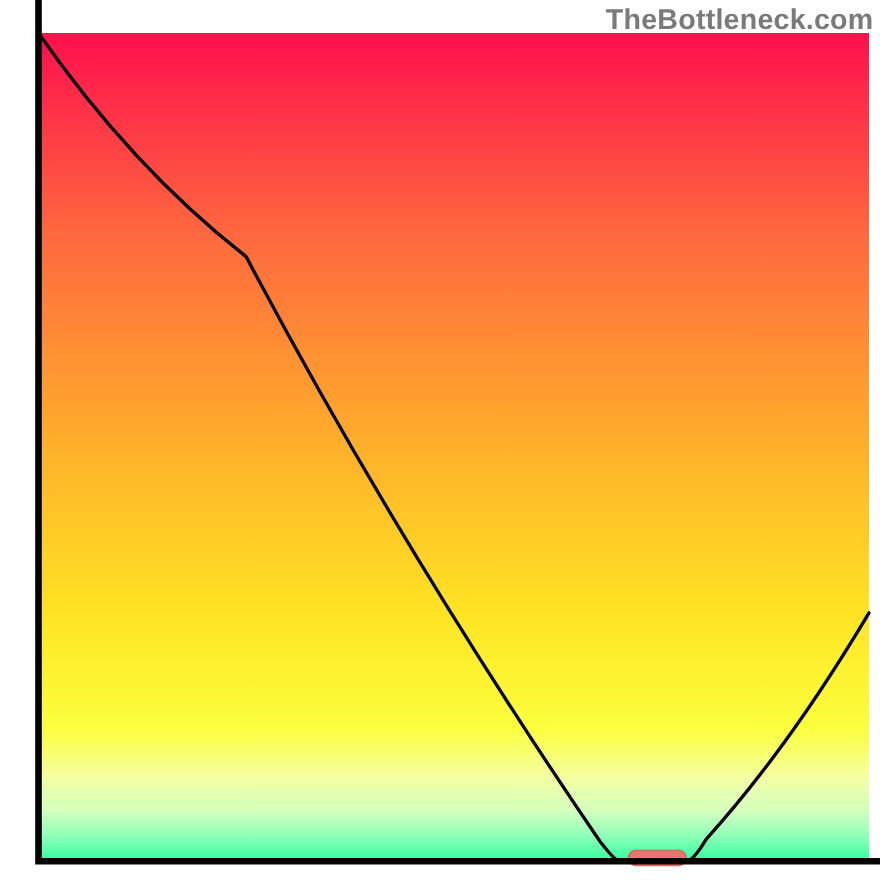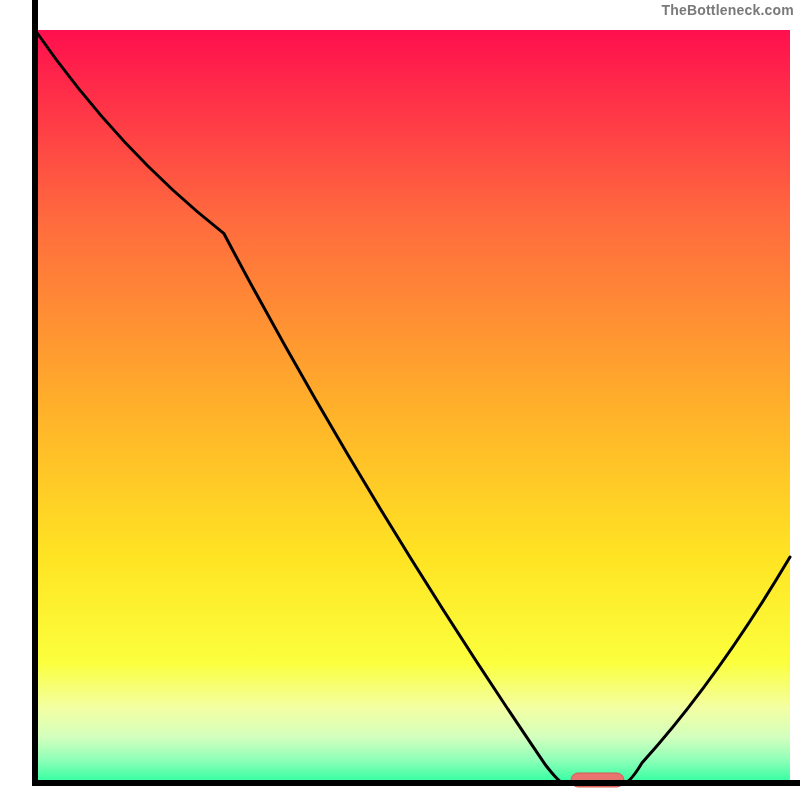--- a/index.html
+++ b/index.html
@@ -18,21 +18,21 @@
   }
   svg.chart {
     position: absolute;
     left: 0;
     top: 0;
   }
   .attribution {
     position: absolute;
     top: 2px;
     right: 6px;
-    font-size: 14px;
+    font-size: 26px;
     font-weight: 600;
     color: #7a7a7a;
     letter-spacing: 0.2px;
     user-select: none;
   }
 </style>
 </head>
 <body>
 
 <div class="chart-wrap">

